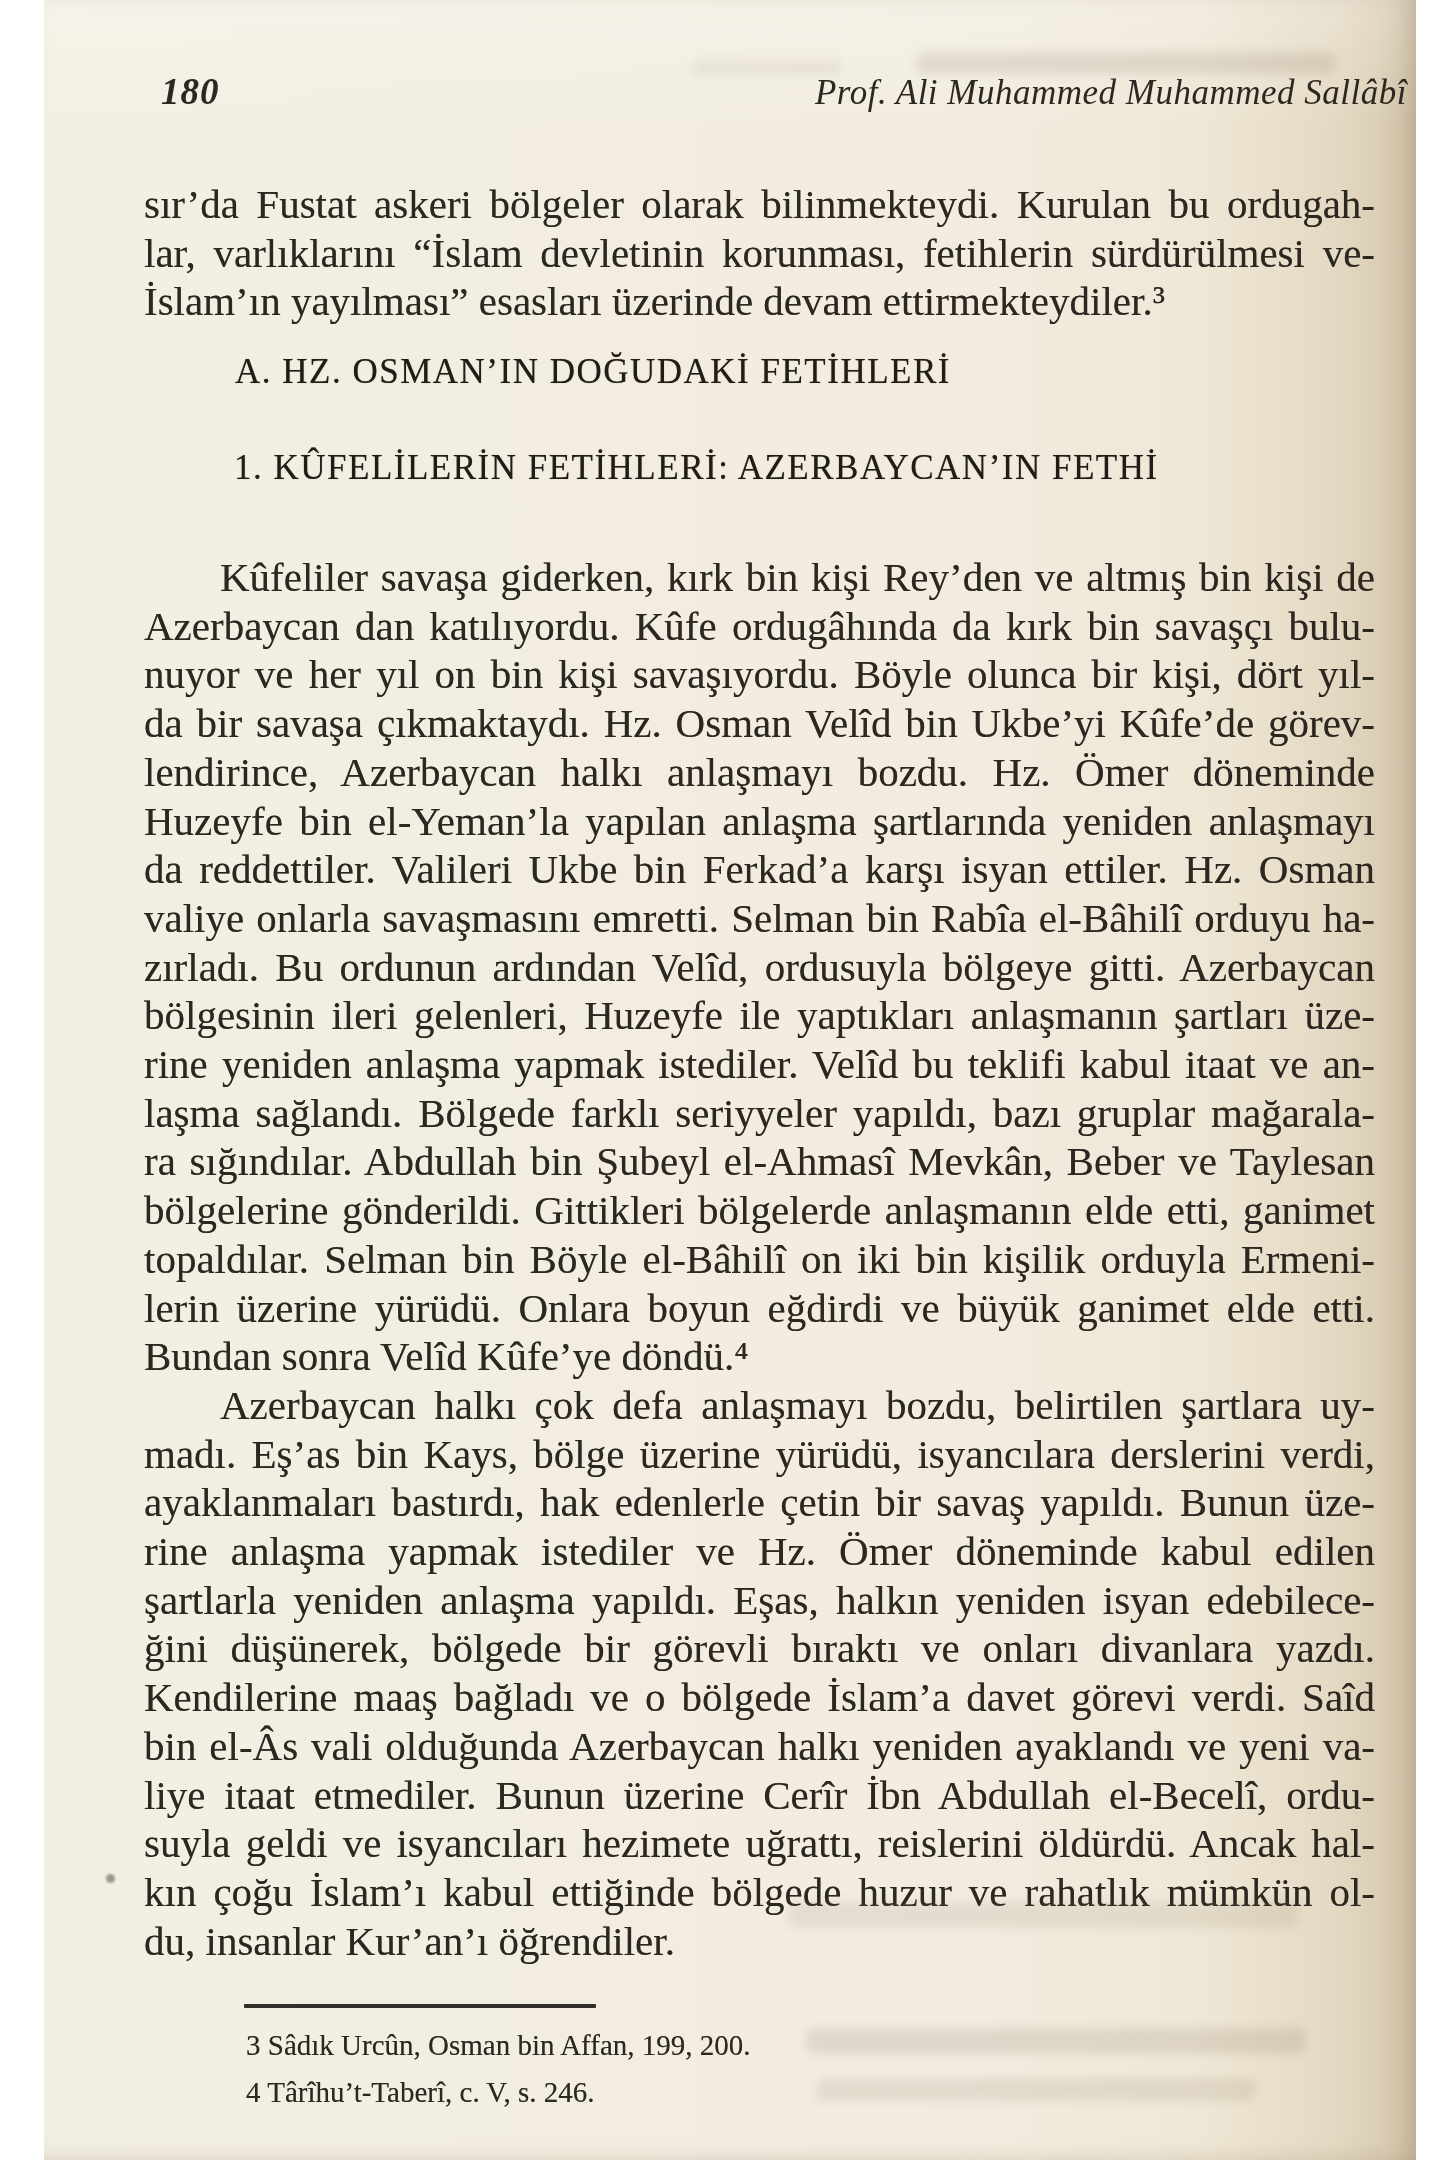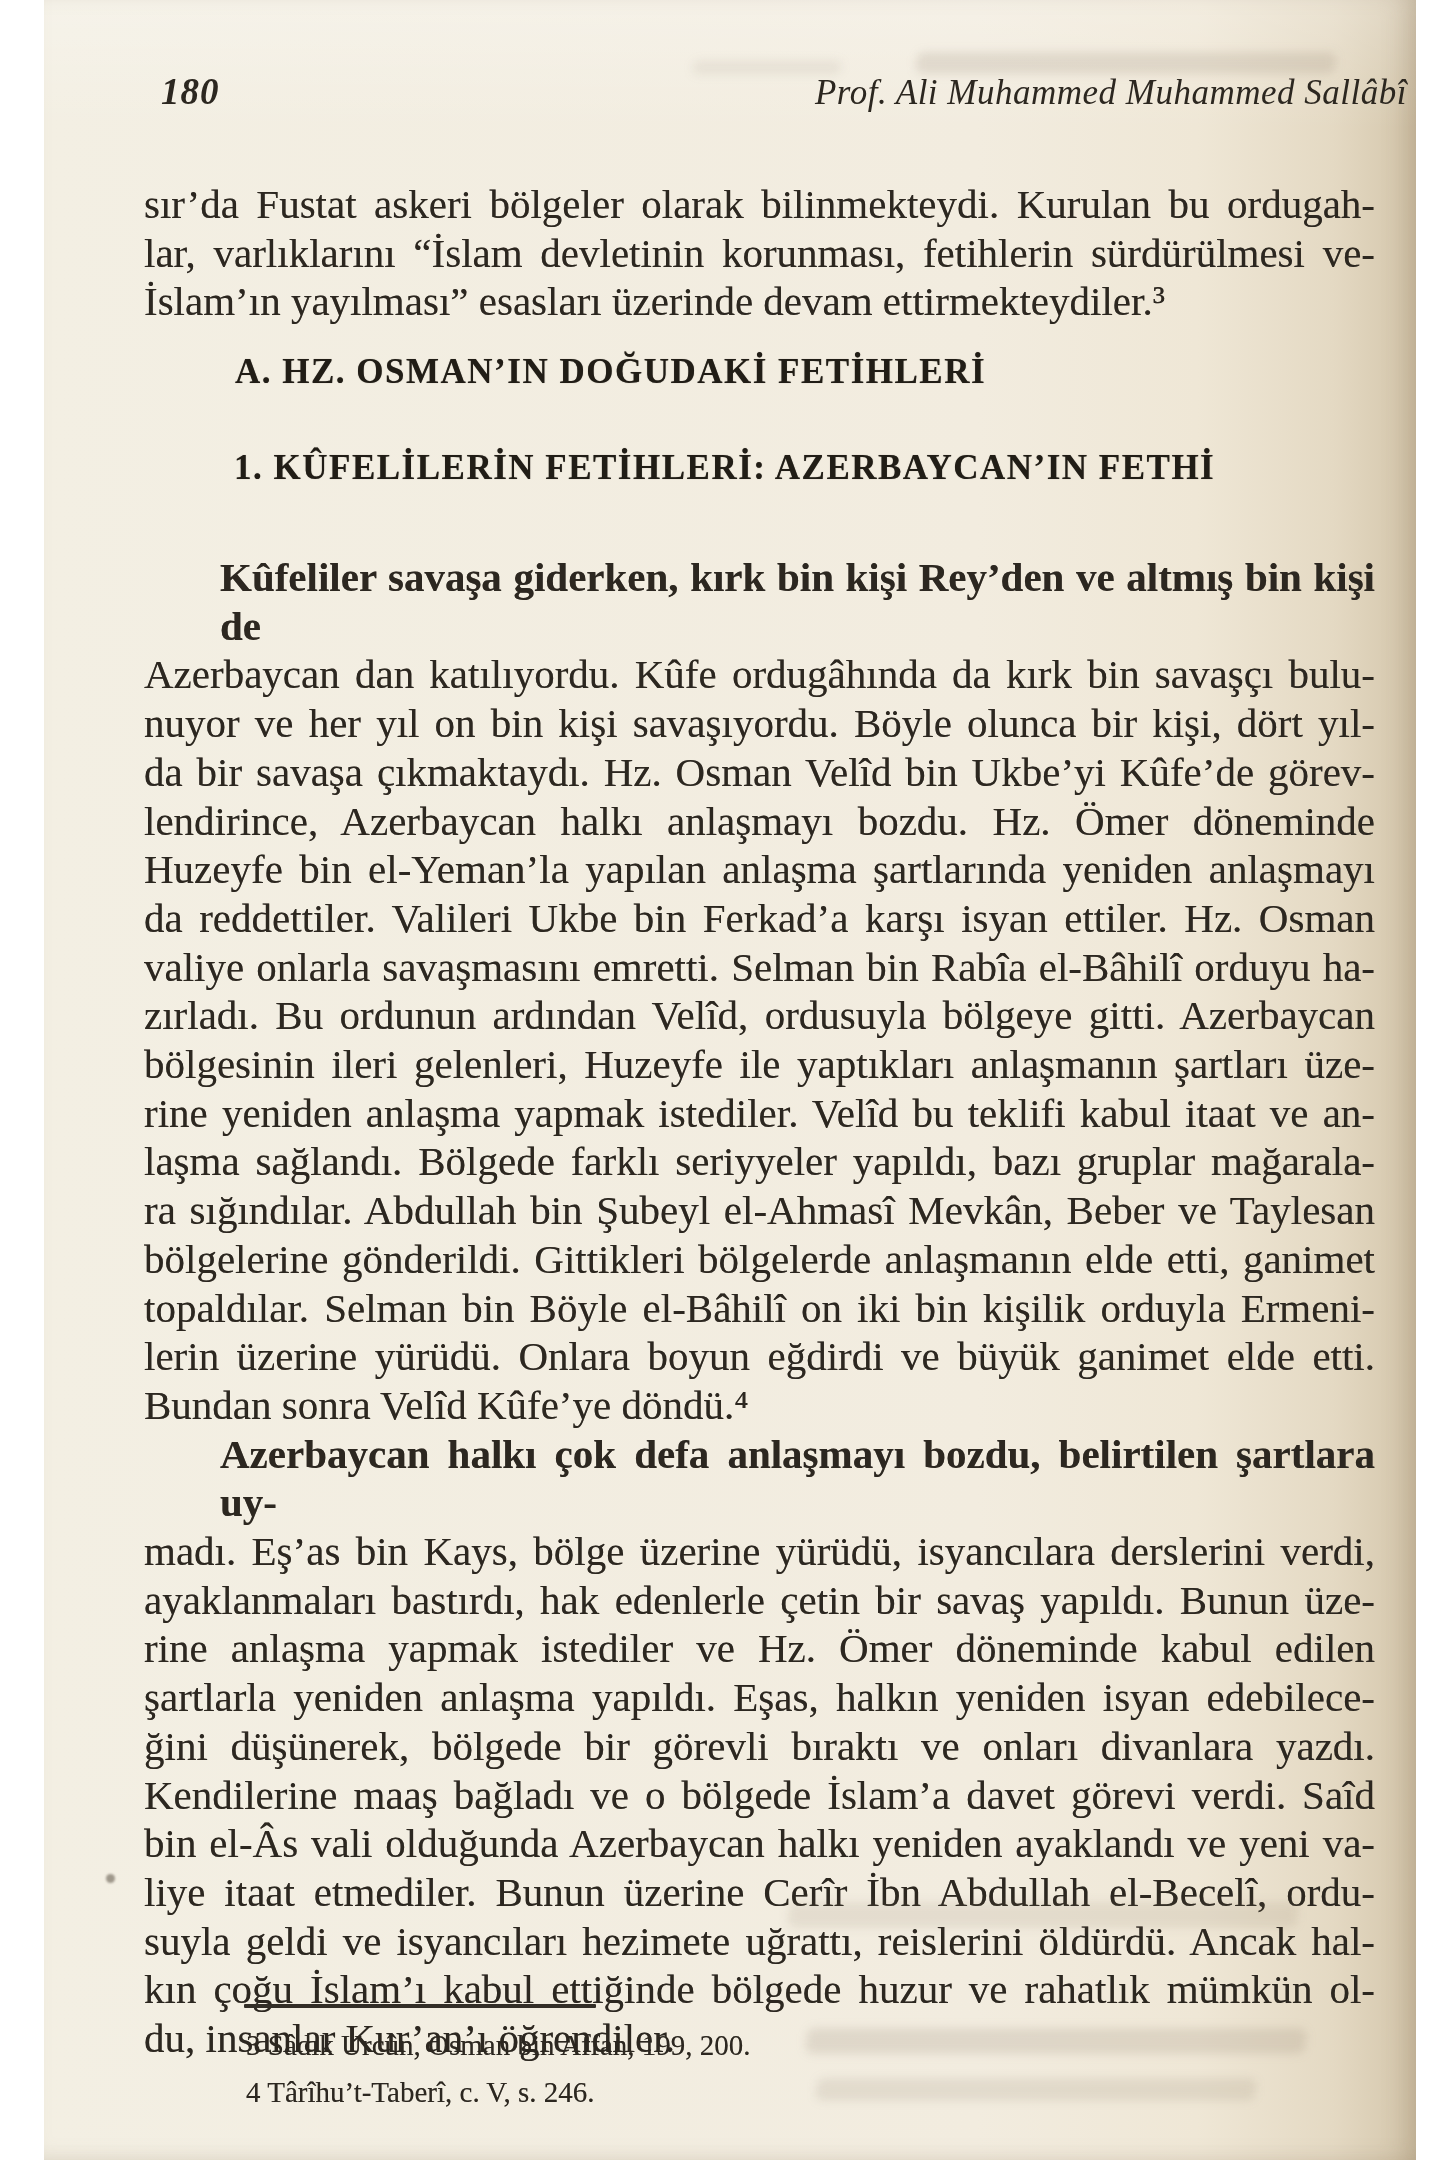--- a/index.html
+++ b/index.html
@@ -26,24 +26,24 @@
   .rhead{font-style:italic;font-size:35px;letter-spacing:.5px;}
   .para{
     position:absolute;left:100px;width:1231px;
     color:#2c2720;font-size:41px;
     text-shadow:0 0 .6px rgba(44,39,32,.55);
   }
   .intro{top:180px;line-height:48.5px;}
   .bodytxt{top:553px;line-height:48.7px;}
   .ln{text-align:left;}
   .ln.j{text-align:justify;text-align-last:justify;}
-  .ln.ind{padding-left:76px;font-weight:bold;}
+  .ln.ind{padding-left:76px;}
   .h-a,.h-1{
     position:absolute;margin:0;color:#211d16;
-    font-size:35px;font-weight:700;letter-spacing:1.5px;
+    font-size:35px;font-weight:400;letter-spacing:1.5px;
     text-shadow:0 0 .7px rgba(33,29,22,.6);
   }
   .h-a{left:191px;top:352px;}
   .h-1{left:190px;top:448px;}
   .fnrule{
     position:absolute;left:200px;top:2004px;width:352px;height:4px;
     background:#332e27;border-radius:1px;
   }
   .fns{
     position:absolute;left:202px;top:2022px;width:900px;

